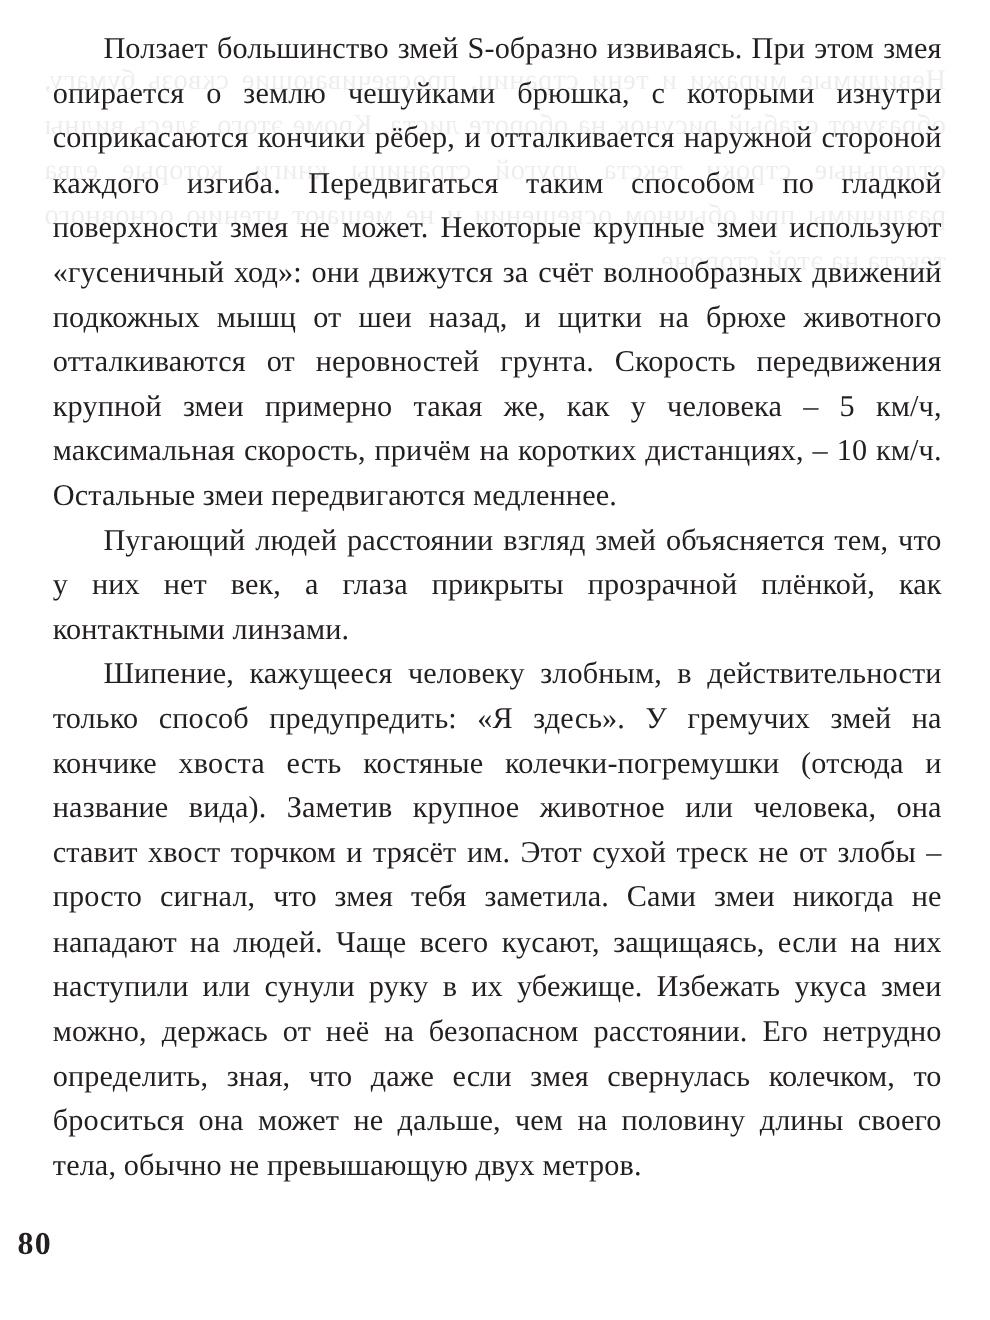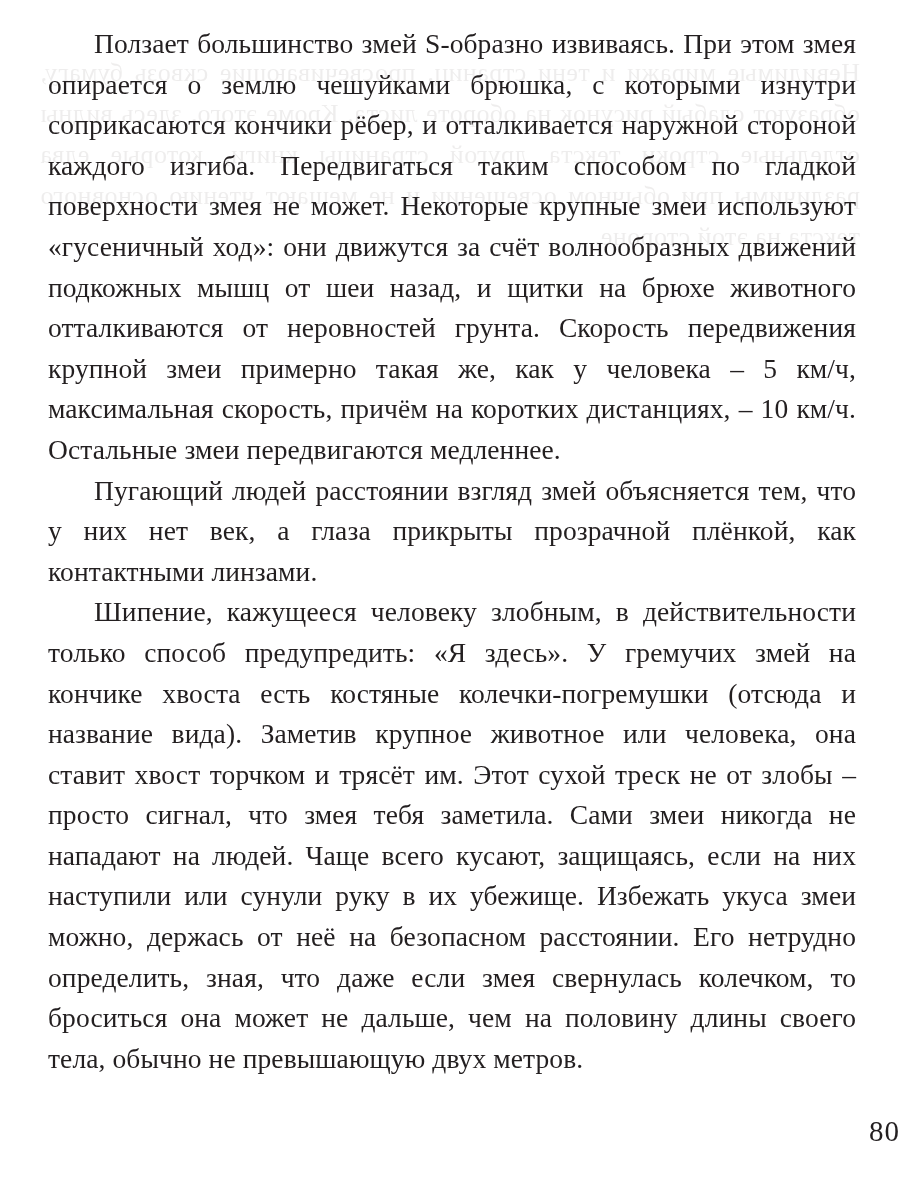--- a/index.html
+++ b/index.html
@@ -62,23 +62,23 @@
 
   .body-text p.first {
     text-indent: 46px;
   }
 
   .page-number {
     position: absolute;
     left: 16px;
     right: 0;
     bottom: 52px;
-    text-align: right;
+    text-align: left;
     font-size: 29px;
-    font-weight: 400;
+    font-weight: 700;
     color: #231f20;
     letter-spacing: 1px;
   }
 </style>
 </head>
 <body>
 
 <div class="bleed-layer">Невидимые миражи и тени страниц, просвечивающие сквозь бумагу, образуют слабый рисунок на обороте листа. Кроме этого, здесь видны отдельные строки текста другой страницы книги, которые едва различимы при обычном освещении и не мешают чтению основного текста на этой стороне.</div>
 
 <div class="page">

